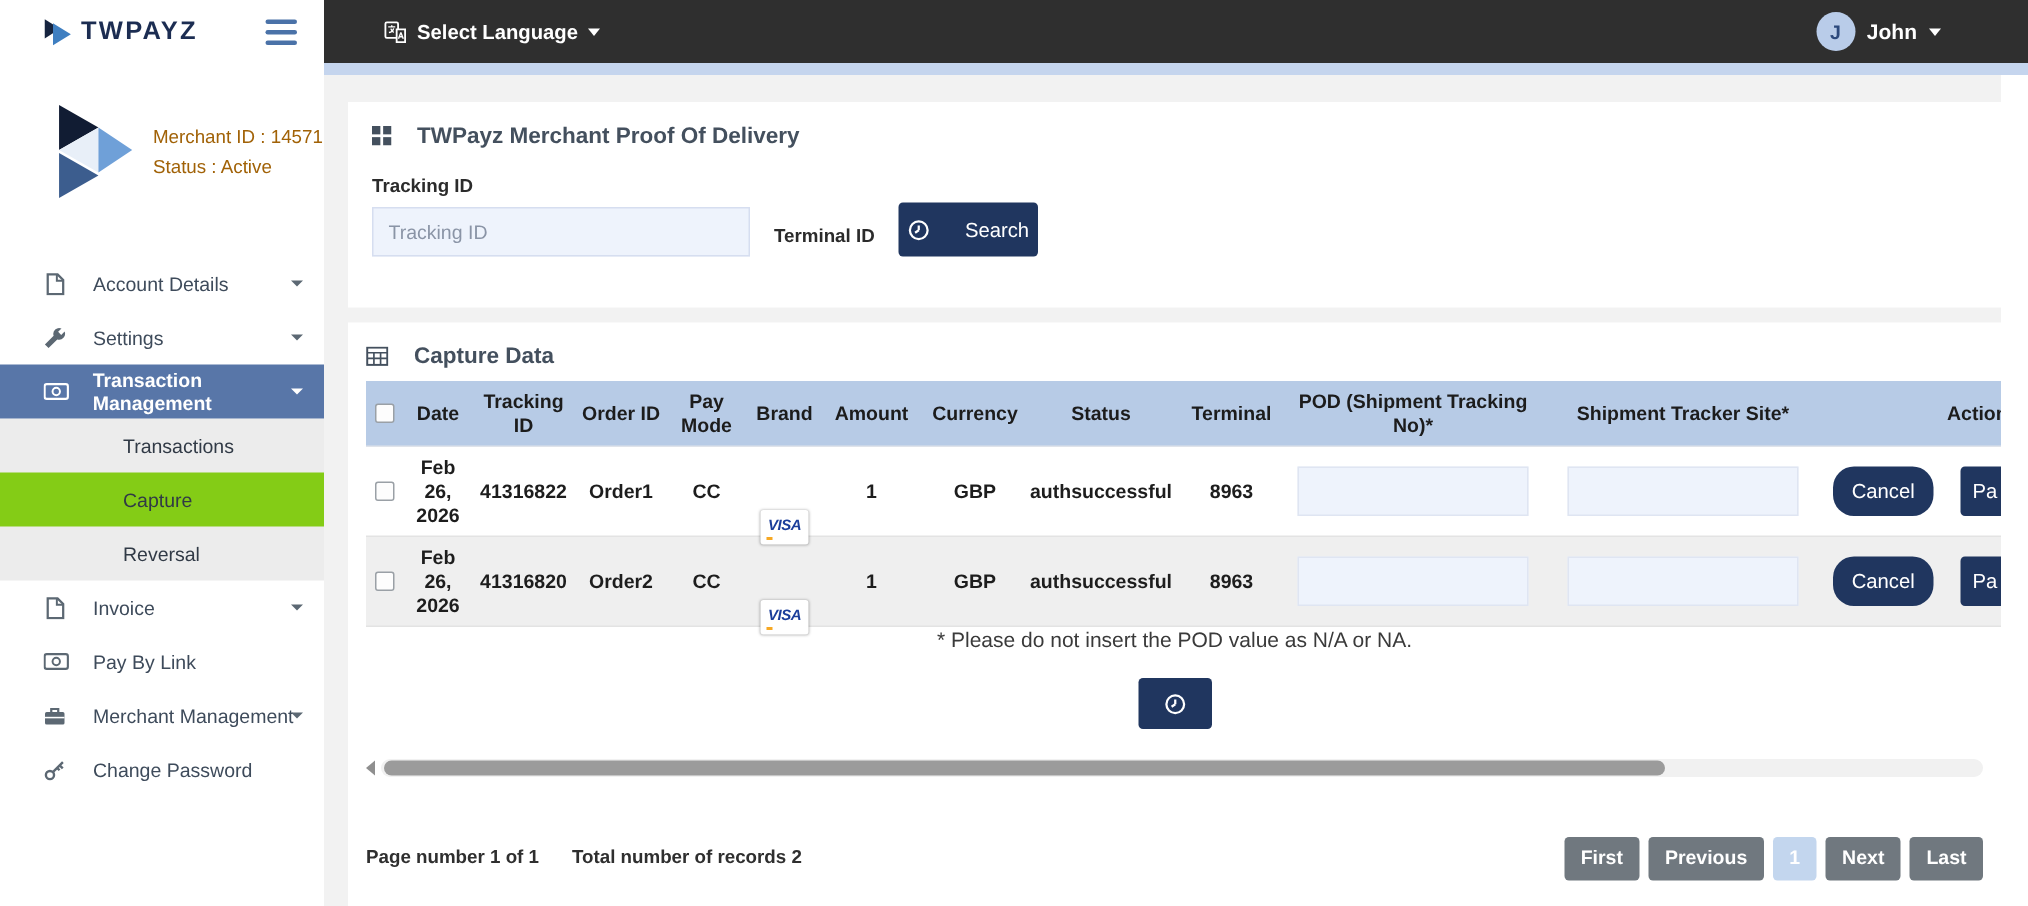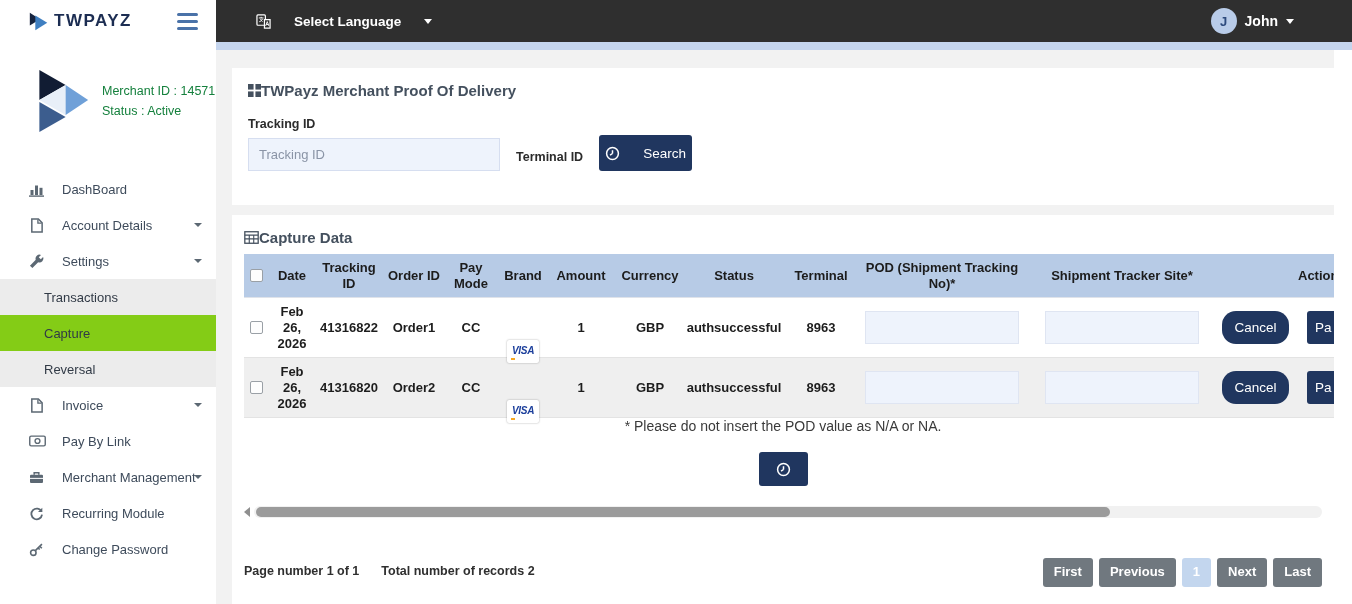--- a/index.html
+++ b/index.html
@@ -3,60 +3,60 @@
 <meta charset="utf-8">
 <style>
   * { margin:0; padding:0; box-sizing:border-box; }
   html,body { width:1352px; height:604px; overflow:hidden; background:#fff;
     font-family:"Liberation Sans","DejaVu Sans",sans-serif; }
   .app { position:relative; width:1352px; height:604px; }
 
   
   .topbar { position:absolute; left:216px; top:0; width:1136px; height:42px;
     background:#2f2f2f; display:flex; align-items:center; justify-content:space-between; }
-  .lang { display:flex; align-items:center; gap:23px; color:#fff; font-size:13.5px;
+  .lang { display:flex; align-items:center; gap:7px; color:#fff; font-size:13.5px;
     font-weight:600; margin-left:40px; cursor:pointer; }
   .user { display:flex; align-items:center; gap:8px; margin-right:58px; cursor:pointer; }
   .avatar { width:26px; height:26px; border-radius:50%; background:#b9cce9; color:#2d4a7d;
     font-weight:700; font-size:13px; display:flex; align-items:center; justify-content:center; }
   .user-name { color:#fff; font-weight:700; font-size:14px;text-align:center; }
   .cdown { display:inline-block; width:0; height:0; border-left:4px solid transparent;
     border-right:4px solid transparent; border-top:5px solid currentColor; }
   .topbar .cdown { color:#fff; }
   .accent-strip { position:absolute; left:216px; top:42px; width:1136px; height:8px; background:#c5d5ee; }
   .right-strip { position:absolute; left:1334px; top:50px; width:18px; height:554px; background:#fff; }
 
   
   .sidebar { position:absolute; left:0; top:0; width:216px; height:604px; background:#fff; }
   .sidebar-head { position:absolute; top:0; left:0; width:216px; height:42px;
     display:flex; align-items:center; justify-content:space-between; padding:0 18px 0 28px;gap:44px; }
   .brand { display:flex; align-items:center; gap:4px; color:#1c2d52; font-weight:800;
     font-size:17px; letter-spacing:1.5px; }
   .hamburger { display:flex; flex-direction:column; gap:4px; cursor:pointer; }
   .hamburger i { display:block; width:21px; height:3px; background:#4a72a8; border-radius:2px; }
   .merchant { position:absolute; top:68px; left:30px; display:flex; align-items:center; gap:12px; }
-  .merchant-text { font-size:12.5px; color:#15803d; line-height:20px; }
+  .merchant-text { font-size:12.5px; color:#a16207; line-height:20px; }
   .menu { position:absolute; top:171px; left:0; width:216px; }
   .menu-item { position:relative; height:36px; display:flex; align-items:center;
     color:#3e4b5b; font-size:13px; cursor:pointer; }
   .mi-icon { width:20px; margin:0 13px 0 29px; color:#5c6873; display:flex; align-items:center; }
   .menu-item .cdown { position:absolute; right:14px; color:#5c6873; border-top-width:4px;
     border-left-width:4px; border-right-width:4px; }
   .menu-item.active { background:#5876a8; color:#fff; font-weight:700; }
   .menu-item.active .mi-icon, .menu-item.active .cdown { color:#fff; }
   .submenu { background:#ececec; }
-  .submenu-item { height:36px; display:flex; align-items:center; padding-left:44px;
+  .submenu-item { height:36px; display:flex; align-items:center; padding-left:82px;
     font-size:13px; color:#313a46; cursor:pointer; }
   .submenu-item.current { background:#84cc16; }
 
   
   .content { position:absolute; left:216px; top:50px; width:1118px; height:554px;
     background:#f2f2f2; }
   .card { position:absolute; left:16px; width:1102px; background:#fff; }
-  .card-title { display:flex; align-items:center; gap:0; color:#44505e;
+  .card-title { display:flex; align-items:center; gap:17px; color:#44505e;
     font-size:15px; font-weight:700; }
   .search-card { top:18px; height:137px; padding:14px 16px; }
   .capture-card { top:165px; height:460px; padding:14px 12px; overflow:hidden; }
 
   .form-row { display:flex; align-items:flex-end; gap:16px; margin-top:18px; }
   .field label { display:block; font-size:12.5px; font-weight:700; color:#2b2b2b; margin-bottom:7px; }
   .field input { width:252px; height:33px; background:#eef3fc; border:1px solid #d6def0;
     padding:0 10px; font-size:13px; color:#333; font-family:inherit; }
   .field input::placeholder { color:#8a94a6; }
   .btn { display:inline-flex; align-items:center; justify-content:center; gap:23px;
@@ -141,46 +141,45 @@
       </svg>
       <div class="merchant-text">
         <div>Merchant ID : 14571</div>
         <div>Status : Active</div>
       </div>
     </div>
 
     <nav class="menu">
       <a class="menu-item">
         <span class="mi-icon">
-            <svg viewBox="0 0 16 16" width="16" height="16" fill="currentColor">
-              <rect x="1.5" y="9" width="3" height="5"></rect>
-              <rect x="6" y="4.5" width="3" height="9.5"></rect>
-              <rect x="10.5" y="6.8" width="3" height="7.2"></rect>
-              <rect x="0" y="14.4" width="15" height="1.4"></rect>
-            </svg>
-          </span>
-        <span>DashBoard</span>
-      </a>
-      <a class="menu-item">
-        <span class="mi-icon">
             <svg viewBox="0 0 16 16" width="15" height="15">
               <path d="M3 1h7l4 4v10H3z" fill="none" stroke="currentColor" stroke-width="1.6"></path>
               <path d="M9.5 1.5v4h4" fill="none" stroke="currentColor" stroke-width="1.4"></path>
             </svg>
           </span>
         <span>Account Details</span>
         <span class="cdown"></span>
       </a>
       <a class="menu-item">
         <span class="mi-icon">
             <svg viewBox="0 0 16 16" width="15" height="15">
               <path fill="currentColor" d="M15 3.2 12.6 5.6 10.4 3.4 12.8 1a4.2 4.2 0 0 0-5.6 5.2L1 12.4 3.6 15l6.2-6.2A4.2 4.2 0 0 0 15 3.2z"></path>
             </svg>
           </span>
         <span>Settings</span>
+        <span class="cdown"></span>
+      </a>
+      <a class="menu-item active">
+        <span class="mi-icon">
+            <svg viewBox="0 0 18 12" width="17" height="12">
+              <rect x="0.8" y="0.8" width="16.4" height="10.4" rx="1.5" fill="none" stroke="currentColor" stroke-width="1.5"></rect>
+              <circle cx="9" cy="6" r="2.6" fill="none" stroke="currentColor" stroke-width="1.4"></circle>
+            </svg>
+          </span>
+        <span>Transaction Management</span>
         <span class="cdown"></span>
       </a>
       <div class="submenu">
         <a class="submenu-item">
             <span>Transactions</span>
           </a>
         <a class="submenu-item current">
             <span>Capture</span>
           </a>
         <a class="submenu-item">
@@ -209,29 +208,20 @@
       <a class="menu-item">
         <span class="mi-icon">
             <svg viewBox="0 0 16 14" width="15" height="13">
               <path d="M5.5 4V1.8h5V4" fill="none" stroke="currentColor" stroke-width="1.6"></path>
               <rect x="1" y="4" width="14" height="9" rx="1.2" fill="currentColor"></rect>
               <rect x="1" y="7.4" width="14" height="1.1" fill="#fff"></rect>
             </svg>
           </span>
         <span>Merchant Management</span>
         <span class="cdown"></span>
-      </a>
-      <a class="menu-item">
-        <span class="mi-icon">
-            <svg viewBox="0 0 16 16" width="15" height="15">
-              <path d="M13.4 6A5.7 5.7 0 1 0 13.9 9.2" fill="none" stroke="currentColor" stroke-width="1.9"></path>
-              <path d="M14.2 1.8v4.6H9.6z" fill="currentColor"></path>
-            </svg>
-          </span>
-        <span>Recurring Module</span>
       </a>
       <a class="menu-item">
         <span class="mi-icon">
             <svg viewBox="0 0 16 16" width="15" height="15">
               <circle cx="4.6" cy="11.4" r="2.9" fill="none" stroke="currentColor" stroke-width="1.7"></circle>
               <path d="M7 9 13.8 2.2M11.5 4.5l2.2 2.2M9.7 6.3l1.7 1.7" fill="none" stroke="currentColor" stroke-width="1.7"></path>
             </svg>
           </span>
         <span>Change Password</span>
       </a>

